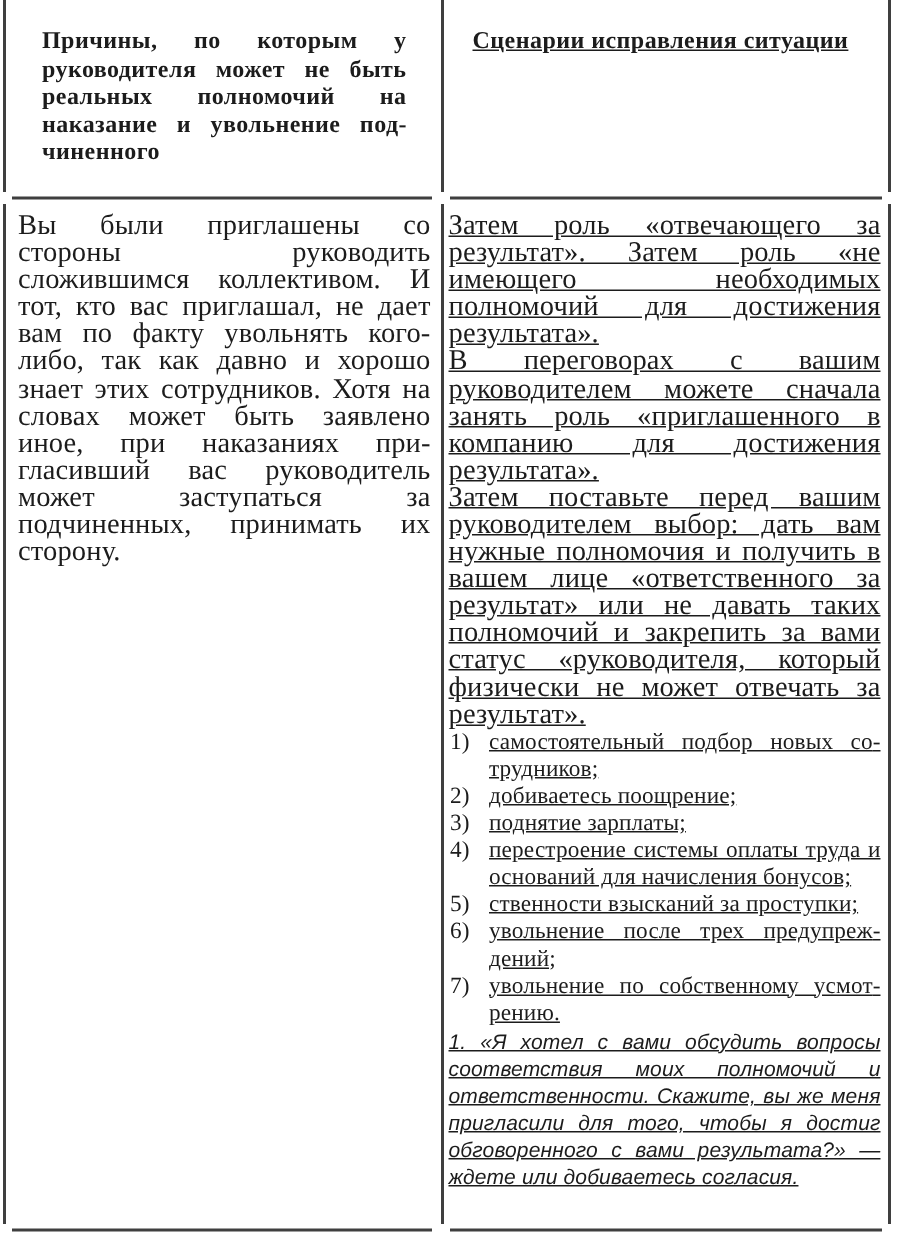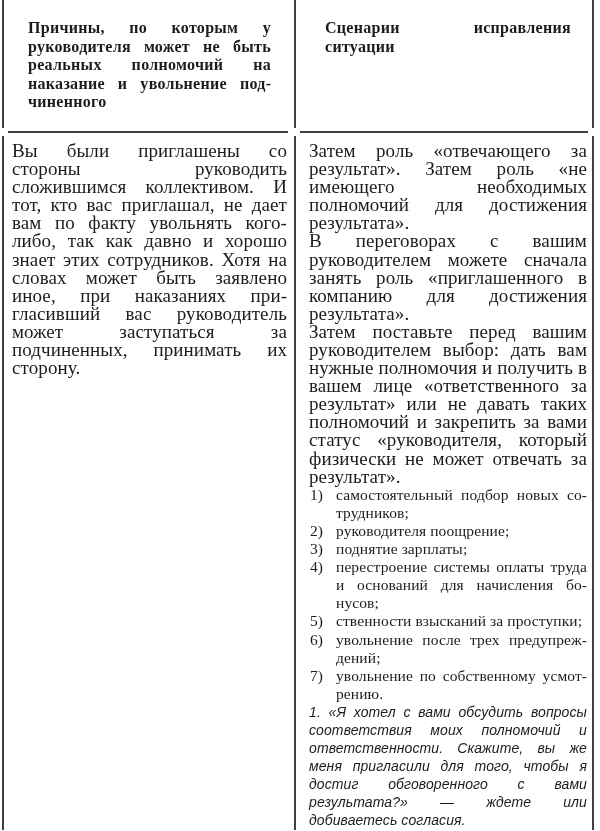--- a/index.html
+++ b/index.html
@@ -21,21 +21,21 @@
   }
   .row {
     display: grid;
     grid-template-columns: 292px 300px;
   }
   .cell {
     border-left: 2px solid var(--rule, #3f3f3f);
     overflow: hidden;
   }
   .cell-left  { padding: 3px 7px 0 8px; }
-  .cell-right { padding: 3px 5px 0 13px; }
+  .cell-right { padding: 3px 5px 0 3px; text-decoration: underline; }
   .cell-last  { border-right: 2px solid var(--rule, #3f3f3f); }
 
   .hdr {
     margin: 16px;
     font-weight: bold;
     font-size: 16px;
     line-height: 18.6px;
     letter-spacing: 0.3px;
     text-align: justify;
   }
@@ -114,21 +114,21 @@
       <p class="para">В переговорах с вашим руководителем можете сначала занять роль «пригла­шенного в компанию для достижения результата».</p>
       <p class="para">Затем поставьте перед вашим руко­водителем выбор: дать вам нужные полномочия и получить в вашем лице «ответственного за результат» или не давать таких полномочий и закре­пить за вами статус «руководителя, который физически не может отвечать за результат».</p>
 
       <div>
         <div class="list-item">
           <span class="num">1)</span>
           <span>самостоятельный подбор новых со­трудников;</span>
         </div>
         <div class="list-item">
           <span class="num">2)</span>
-          <span>руководителя поощрение;</span>
+          <span>добиваетесь поощрение;</span>
         </div>
         <div class="list-item">
           <span class="num">3)</span>
           <span>поднятие зарплаты;</span>
         </div>
         <div class="list-item">
           <span class="num">4)</span>
           <span>перестроение системы оплаты тру­да и оснований для начисления бо­нусов;</span>
         </div>
         <div class="list-item">

